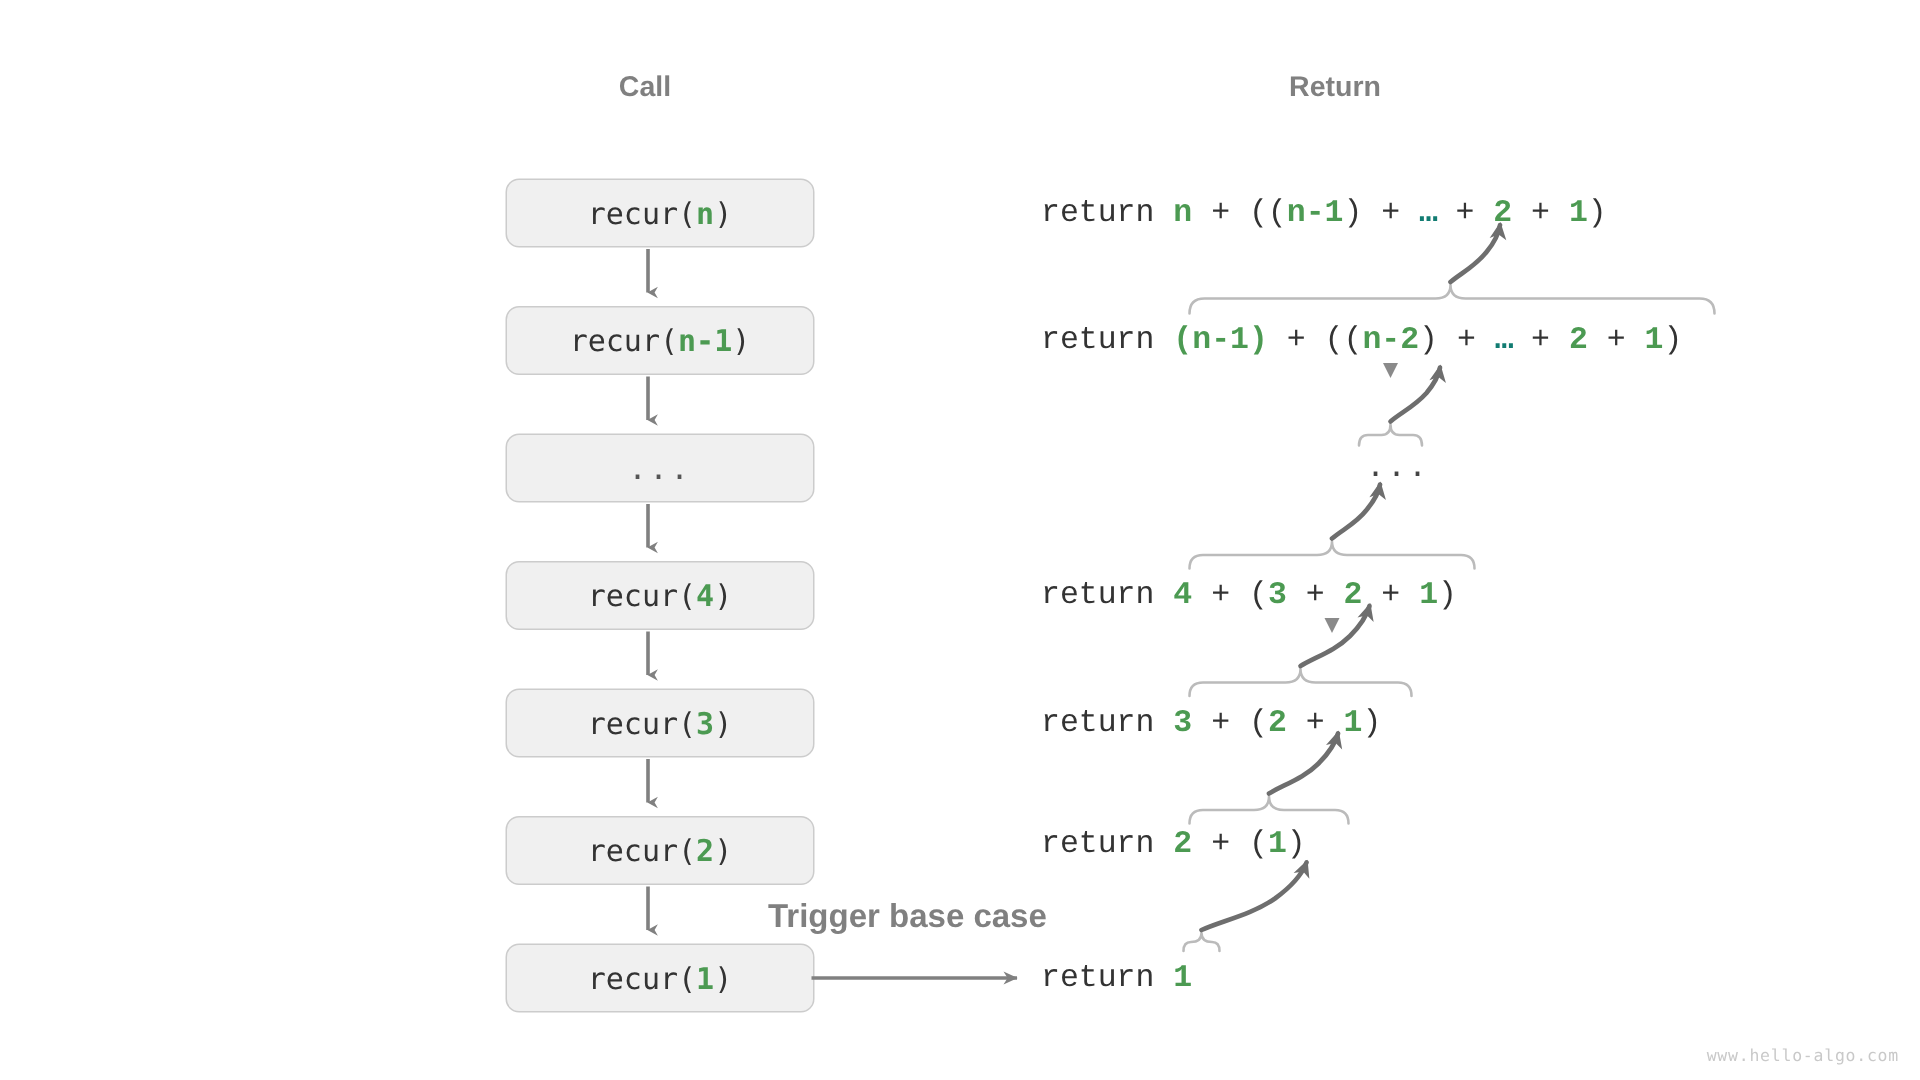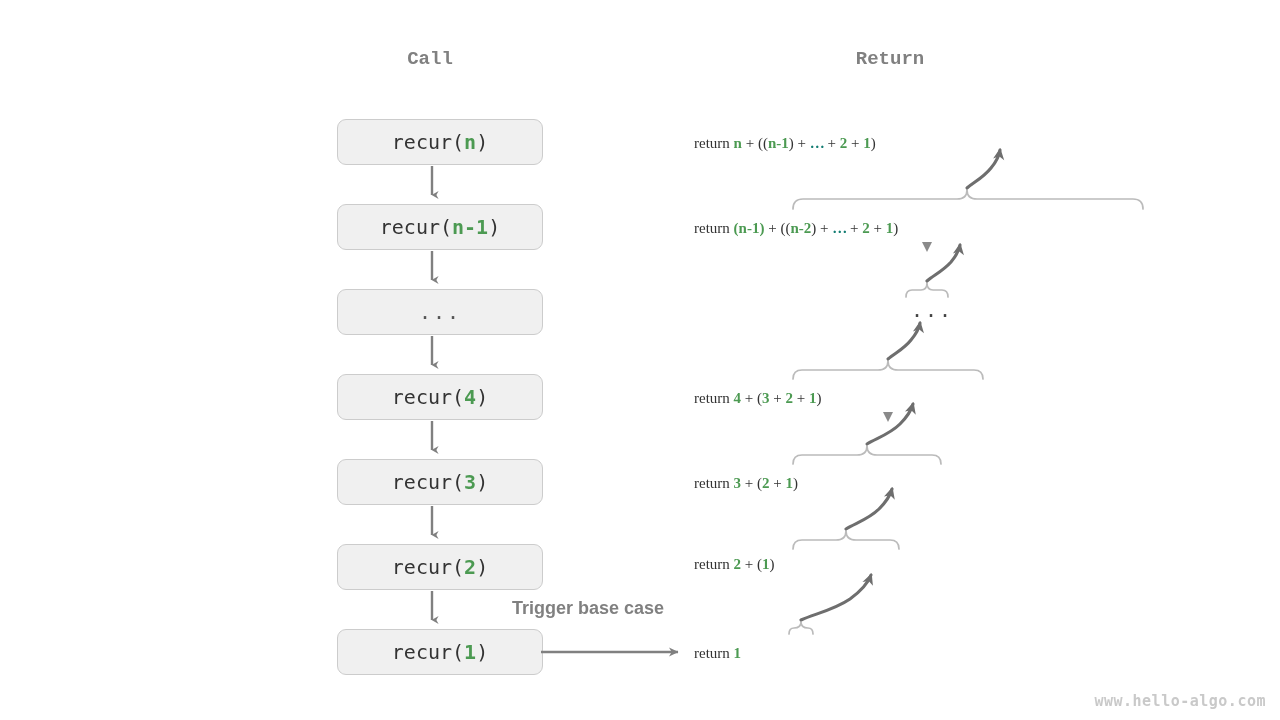--- a/index.html
+++ b/index.html
@@ -12,21 +12,21 @@
   }
   #stage {
     position: relative;
     width: 1280px;
     height: 720px;
     background: #ffffff;
   }
   
   .col-header {
     position: absolute;
-    font-family: Liberation Mono, monospace;
+    font-family: Liberation Sans, sans-serif;
     font-size: 19px;
     font-weight: bold;
     color: #808080;
     text-align: center;
     white-space: nowrap;
   }
   #header-call  { left: 332px; top: 48px; width: 196px; }
   #header-return{ left: 792px; top: 48px; width: 196px; }
 
   
@@ -46,22 +46,22 @@
     color: #333333;
     letter-spacing: 0px;
     white-space: pre;
   }
   .call-box .grn { color: #4c9a52; font-weight: bold; }
   .call-box.dots { color: #555555; letter-spacing: 2px; font-size: 20px; }
 
   
   .ret-line {
     position: absolute;
-    font-family: Liberation Serif, serif;
-    font-size: 15px;
+    font-family: Liberation Mono, monospace;
+    font-size: 21px;
     color: #333333;
     white-space: pre;
     line-height: 26px;
   }
   .ret-line .kw   { color: #333333; }
   .ret-line .grn  { color: #4c9a52; font-weight: bold; }
   .ret-line .dots { color: #127c72; font-weight: bold; letter-spacing: -1px; }
 
   
   #ret-mid-dots {
@@ -71,36 +71,35 @@
     color: #444444;
     letter-spacing: 2px;
     white-space: pre;
   }
 
   
   #trigger-label {
     position: absolute;
     left: 512px; top: 598px;
     font-family: "Liberation Sans", sans-serif;
-    font-size: 18px;
+    font-size: 22px;
     font-weight: bold;
     color: #808080;
     white-space: nowrap;
   }
 
   
   #watermark {
     position: absolute;
     right: 14px; bottom: 10px;
     font-family: "DejaVu Sans Mono", monospace;
-    font-size: 15px;
+    font-size: 11px;
     color: #c9c9c9;
     letter-spacing: 0.5px;
     white-space: nowrap;
-    font-weight: bold;
   }
 
   
   #overlay {
     position: absolute;
     left: 0; top: 0;
     width: 1280px; height: 720px;
     pointer-events: none;
   }
 </style>

